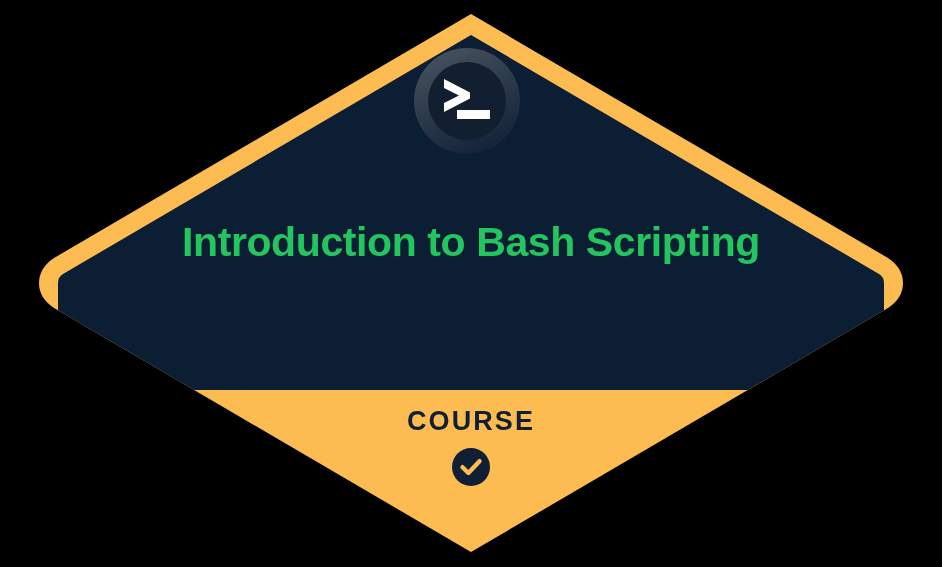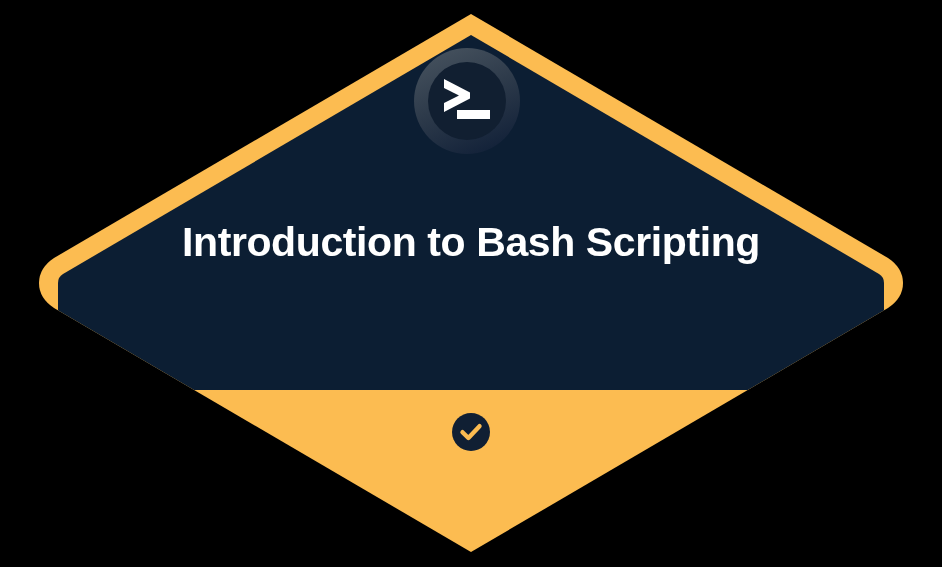--- a/index.html
+++ b/index.html
@@ -49,21 +49,21 @@
   }
   .emblem svg { display: block; width: 108px; height: 108px; }
 
   
   .course-title {
     position: absolute;
     left: 171px;
     top: 219px;
     width: 600px;
     text-align: center;
-    color: #ffffff;
+    color: #22c55e;
     font-family: "Liberation Sans", sans-serif;
     font-size: 41px;
     font-weight: bold;
     line-height: 47px;
     letter-spacing: -0.4px;
   }
 
   
   .completion {
     position: absolute;
@@ -150,20 +150,21 @@
 
         <path d="M 31 32 L 31 41 L 46 48.5 L 31 56 L 31 65 L 57 51.5 L 57 45.5 Z" fill="#FFFFFF"></path>
 
         <rect x="44" y="63" width="33" height="9" fill="#FFFFFF"></rect>
       </svg>
     </div>
 
     <div class="course-title">Introduction to Bash Scripting</div>
 
     <div class="completion">
+      <div class="completion-line">COURSE</div>
       <div class="check-wrap">
         <svg width="38" height="38" viewBox="0 0 38 38">
           <circle cx="19" cy="19" r="19" fill="#101F33"></circle>
           <path d="M 10.5 19.2 L 16.4 25 L 27.5 13.2" fill="none" stroke="#FCBC51" stroke-width="4.4" stroke-linecap="round" stroke-linejoin="round"></path>
         </svg>
       </div>
     </div>
 
   </div>
 </div>

